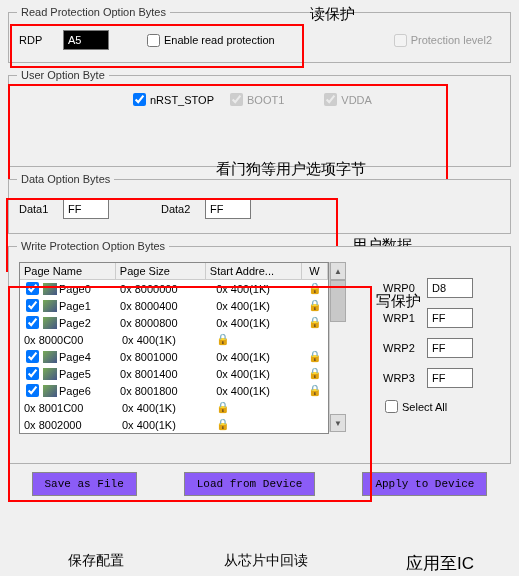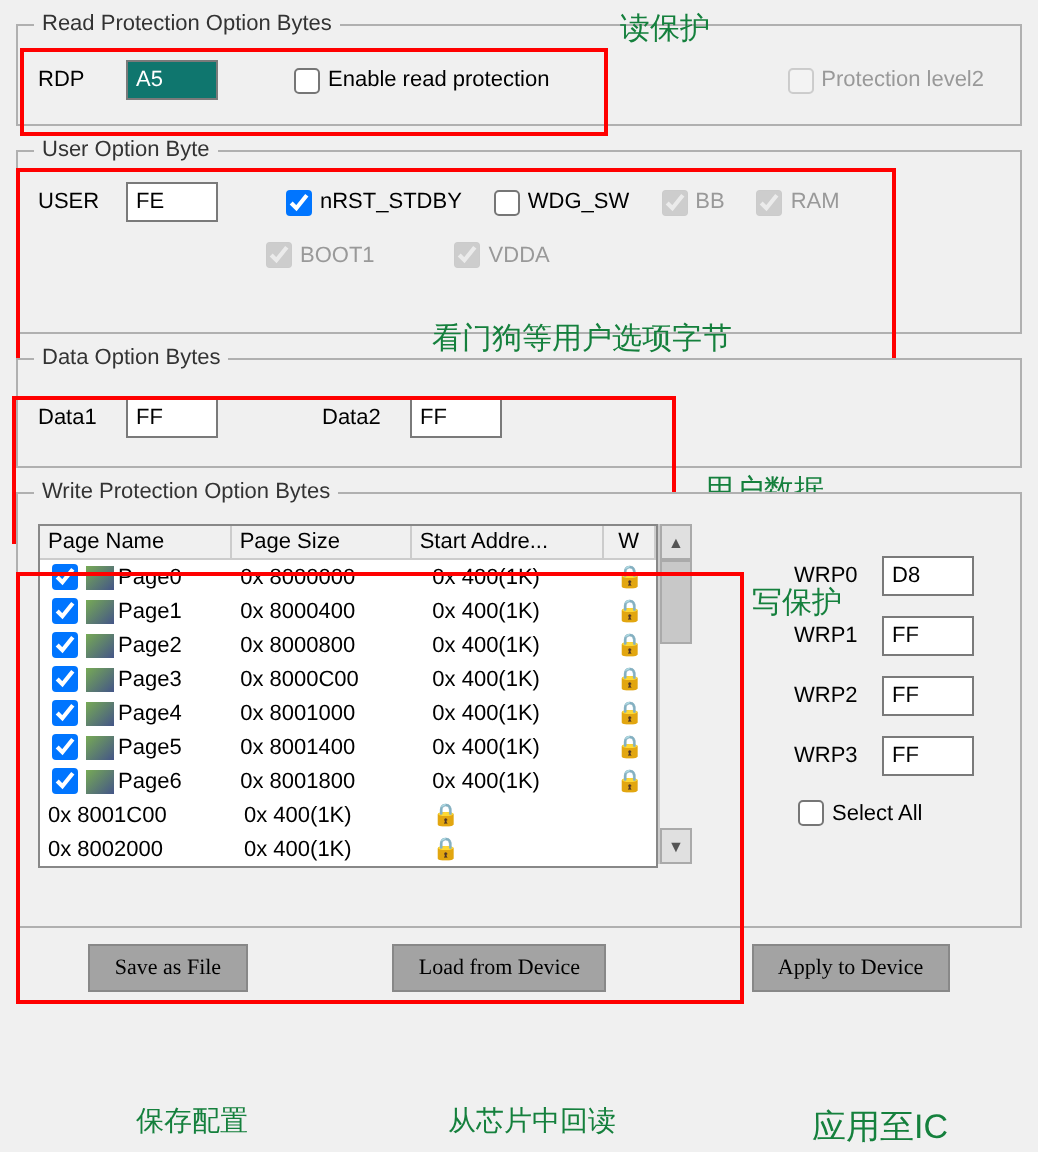--- a/index.html
+++ b/index.html
@@ -2,42 +2,42 @@
 <html><head>
 <meta charset="utf-8">
 <style>
 body{margin:0;font-family:"Microsoft YaHei",Tahoma,sans-serif;font-size:11px;background:#f0f0f0;width:519px;height:576px;position:relative;overflow:hidden}
 fieldset{border:1px solid #b0b0b0;margin:6px 8px;padding:6px 8px;background:#f0f0f0;position:relative}
 legend{font-size:11px;padding:0 4px;color:#333}
 .row{display:flex;align-items:center;gap:6px}
 .lbl{min-width:38px}
 input[type=text]{border:1px solid #7a7a7a;height:18px;padding:0 4px;font-size:11px;background:#fff;font-family:inherit}
 .val-input{width:36px;background:#fff}
-.val-input.sel{background:#0f766e;color:#fff}
+.val-input.sel{background:#000000;color:#fff}
 input[type=checkbox]{margin:2px 4px 2px 2px}
 .cb{display:inline-flex;align-items:center;margin-right:8px;white-space:nowrap}
 .cb.dis{color:#999}
 .redbox{border:2px solid red;position:absolute;pointer-events:none}
-.redtxt{color:#15803d;font-size:15px;position:absolute;white-space:nowrap}
+.redtxt{color:#000000;font-size:15px;position:absolute;white-space:nowrap}
 .table-wrap{border:1px solid #888;background:#fff;width:308px;height:170px;overflow:hidden;position:relative;margin-left:2px}
 .thead{display:flex;background:#f0f0f0;border-bottom:1px solid #ccc}
 .th{border-right:1px solid #ccc;padding:2px 4px;font-size:11px;overflow:hidden;white-space:nowrap}
 .tbody{overflow:hidden}
 .trow{display:flex;align-items:center;height:17px}
 .td{padding:0 4px;font-size:11px;white-space:nowrap}
 .c0{width:90px;display:flex;align-items:center}
 .c1{width:90px}
 .c2{width:84px}
 .c3{width:18px;text-align:center}
 .pic{width:14px;height:12px;background:linear-gradient(135deg,#7a5 0%,#458 100%);display:inline-block;margin-right:2px}
 .lock{color:#e88a2a;font-size:11px}
 .scrollbar{position:absolute;right:0;top:0;bottom:0;width:16px;background:#f0f0f0;border-left:1px solid #ccc}
 .sb-btn{height:16px;background:#e0e0e0;border:1px solid #aaa;font-size:8px;display:flex;align-items:center;justify-content:center;color:#555}
 .sb-thumb{background:#c8c8c8;border:1px solid #aaa;height:40px;margin-top:0}
-.btn{background:#a3a3a3;border:1px solid #888;padding:5px 12px;font-size:11px;font-family:Liberation Serif, serif;cursor:pointer}
+.btn{background:#8b5cf6;border:1px solid #888;padding:5px 12px;font-size:11px;font-family:Liberation Mono, monospace;cursor:pointer}
 .btn-row{display:flex;justify-content:space-around;margin:8px 8px 0}
 .wrp-row{display:flex;align-items:center;gap:6px;margin-bottom:10px}
 .wrp-lbl{width:38px;font-size:11px}
 .wrp-in{width:36px}
 </style>
 </head>
 <body>
 
 <fieldset>
   <legend>Read Protection Option Bytes</legend>
@@ -54,42 +54,25 @@
       <input type="checkbox" disabled="" style="">
         <span>Protection level2</span>
     </label>
   </div>
 </fieldset>
 <div class="redbox" style="left:10px;top:24px;width:290px;height:40px"></div>
 <div class="redtxt" style="left:310px;top:5px">读保护</div>
 
 <fieldset style="height:84px">
   <legend>User Option Byte</legend>
-  <div class="row" style="padding:4px 2px">
-    <span class="lbl">USER</span>
-    <input type="text" class="val-input" value="FE" style="">
-    <span style="width:20px"></span>
+  <div class="row" style="padding:4px 2px 4px 114px">
     <label class="cb">
         <input type="checkbox" checked="" style="">
-        <span>nRST_STDBY</span>
+        <span>nRST_STOP</span>
       </label>
-    <label class="cb">
-        <input type="checkbox" style="">
-        <span>WDG_SW</span>
-      </label>
-    <label class="cb dis">
-        <input type="checkbox" checked="" disabled="" style="">
-        <span>BB</span>
-      </label>
-    <label class="cb dis">
-        <input type="checkbox" checked="" disabled="" style="">
-        <span>RAM</span>
-      </label>
-  </div>
-  <div class="row" style="padding:4px 2px 4px 114px">
     <label class="cb dis">
         <input type="checkbox" checked="" disabled="" style="">
         <span>BOOT1</span>
       </label>
     <span style="width:18px"></span>
     <label class="cb dis">
         <input type="checkbox" checked="" disabled="" style="">
         <span>VDDA</span>
       </label>
   </div>
@@ -105,21 +88,21 @@
     <span style="width:40px"></span>
     <span class="lbl">Data2</span>
     <input type="text" class="val-input" value="FF" style="">
   </div>
 </fieldset>
 <div class="redbox" style="left:6px;top:198px;width:328px;height:70px"></div>
 <div class="redtxt" style="left:352px;top:236px">用户数据</div>
 
 <fieldset style="height:210px">
   <legend>Write Protection Option Bytes</legend>
-  <div style="display:flex;gap:34px;margin-top:4px">
+  <div style="display:flex;gap:20px;margin-top:4px">
     <div style="position:relative">
       <div class="table-wrap">
         <div class="thead">
           <div class="th c0">Page Name</div>
           <div class="th c2">Page Size</div>
           <div class="th c1">Start Addre...</div>
           <div class="th c3">W</div>
         </div>
         <div class="tbody" id="tbody">
             <div class="trow">
@@ -146,25 +129,20 @@
               <div class="td c0">
                 <input type="checkbox" checked="" style="">
                 <span class="pic"></span>
                 <span>Page2</span>
               </div>
               <div class="td c1">0x 8000800</div>
               <div class="td c2">0x 400(1K)</div>
               <div class="td c3"><span class="lock">🔒</span></div>
             </div>
             <div class="trow">
-              <div class="td c0">
-                <input type="checkbox" checked="" style="">
-                <span class="pic"></span>
-                <span>Page3</span>
-              </div>
               <div class="td c1">0x 8000C00</div>
               <div class="td c2">0x 400(1K)</div>
               <div class="td c3"><span class="lock">🔒</span></div>
             </div>
             <div class="trow">
               <div class="td c0">
                 <input type="checkbox" checked="" style="">
                 <span class="pic"></span>
                 <span>Page4</span>
               </div>

